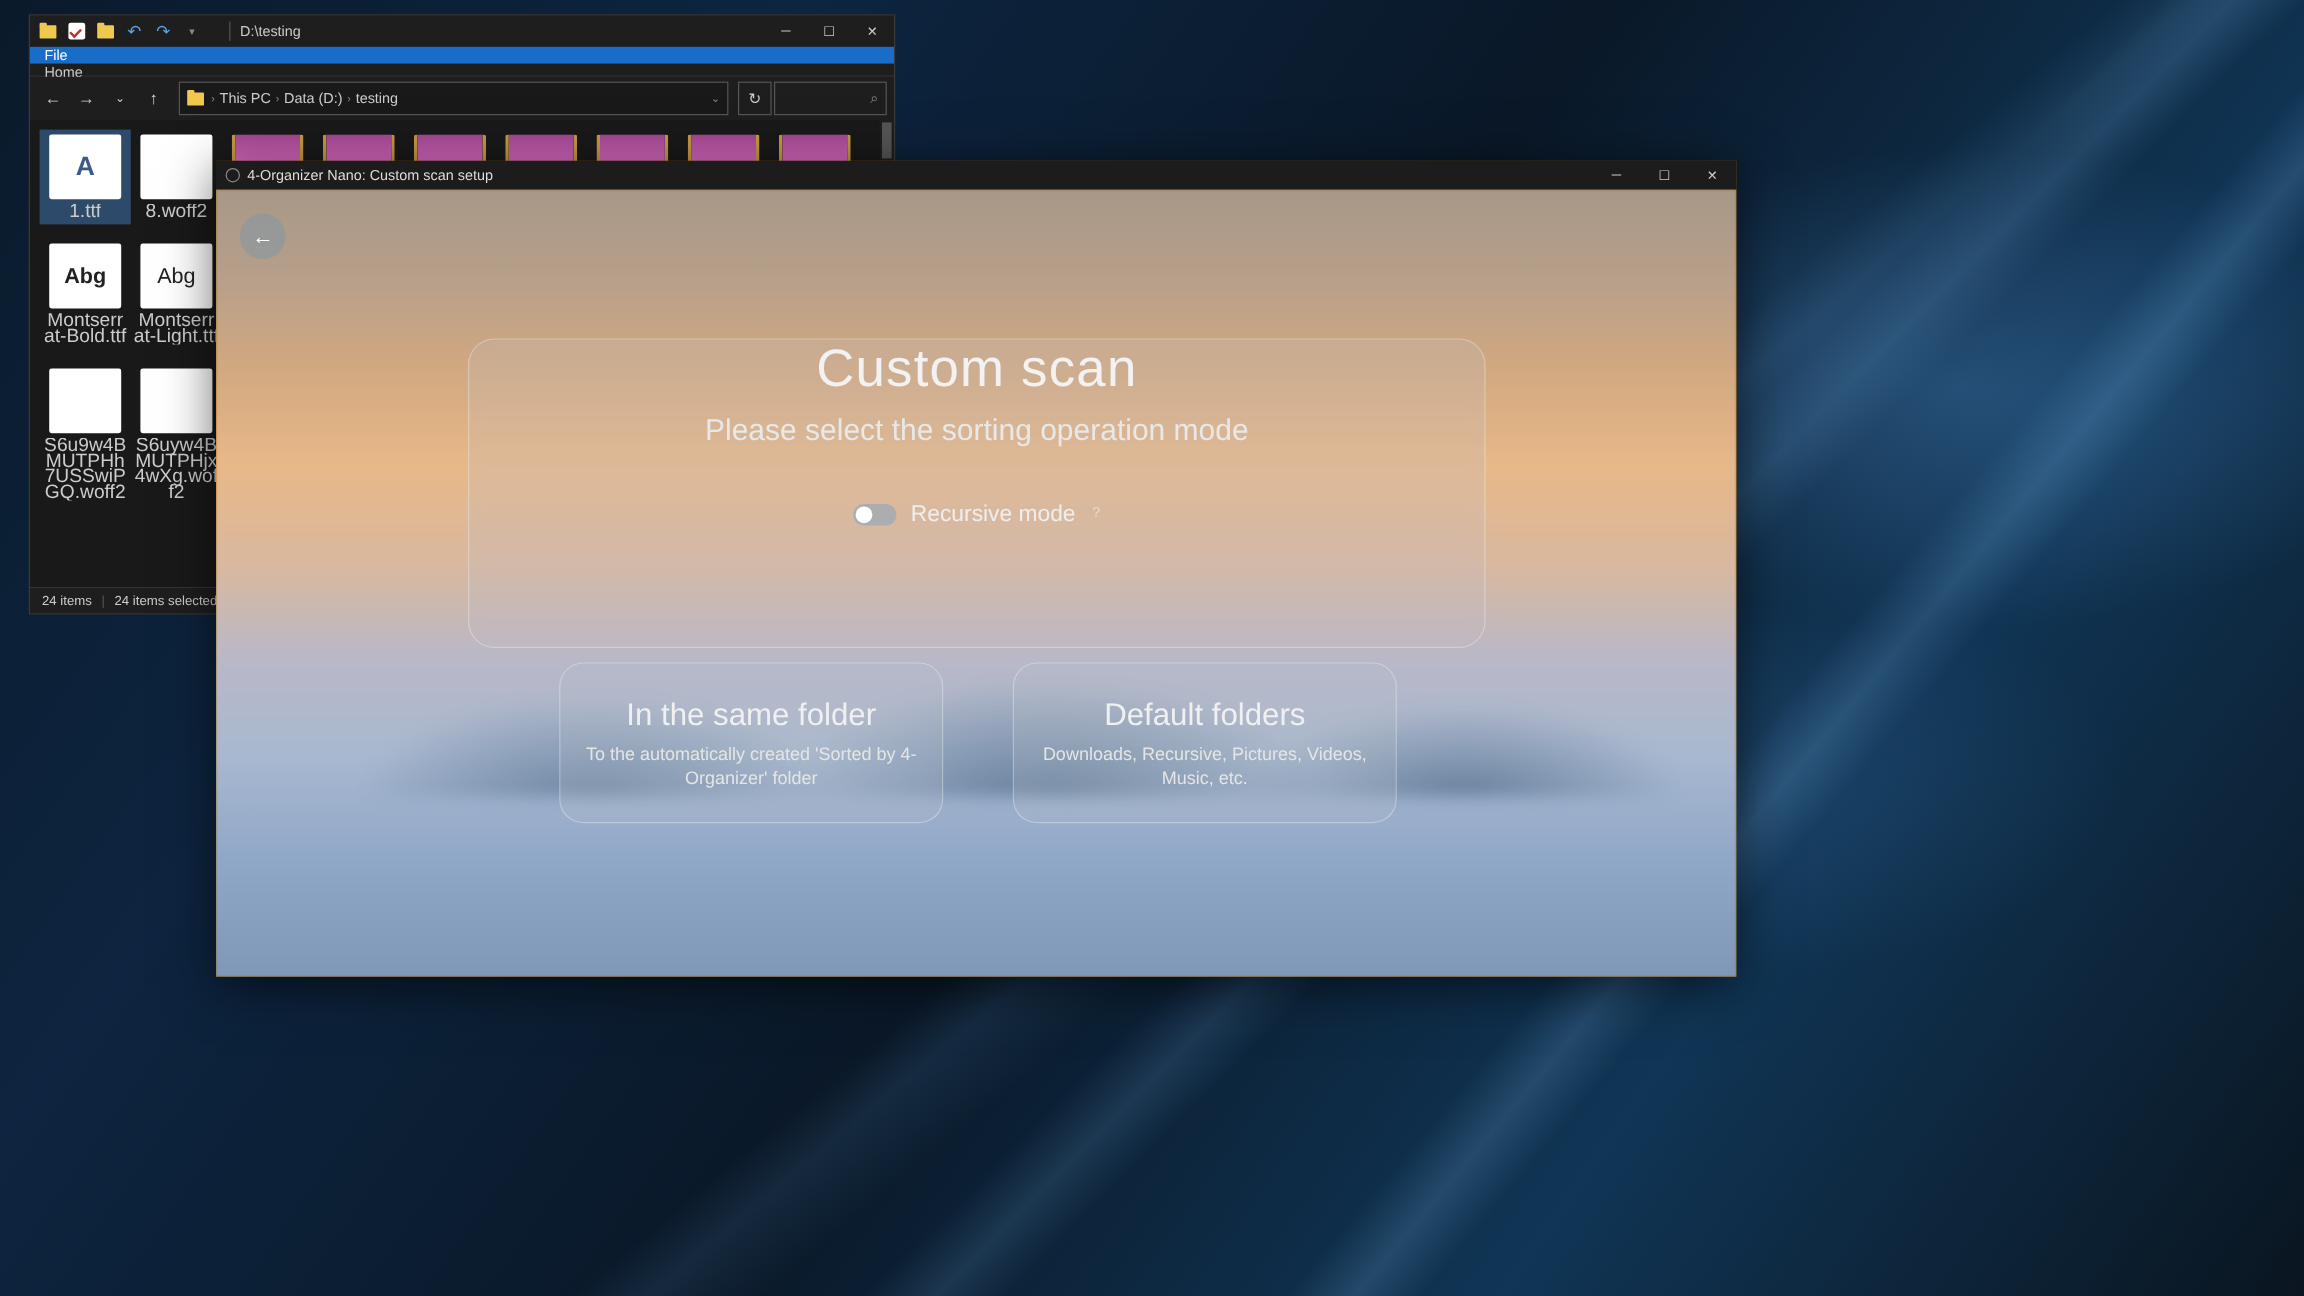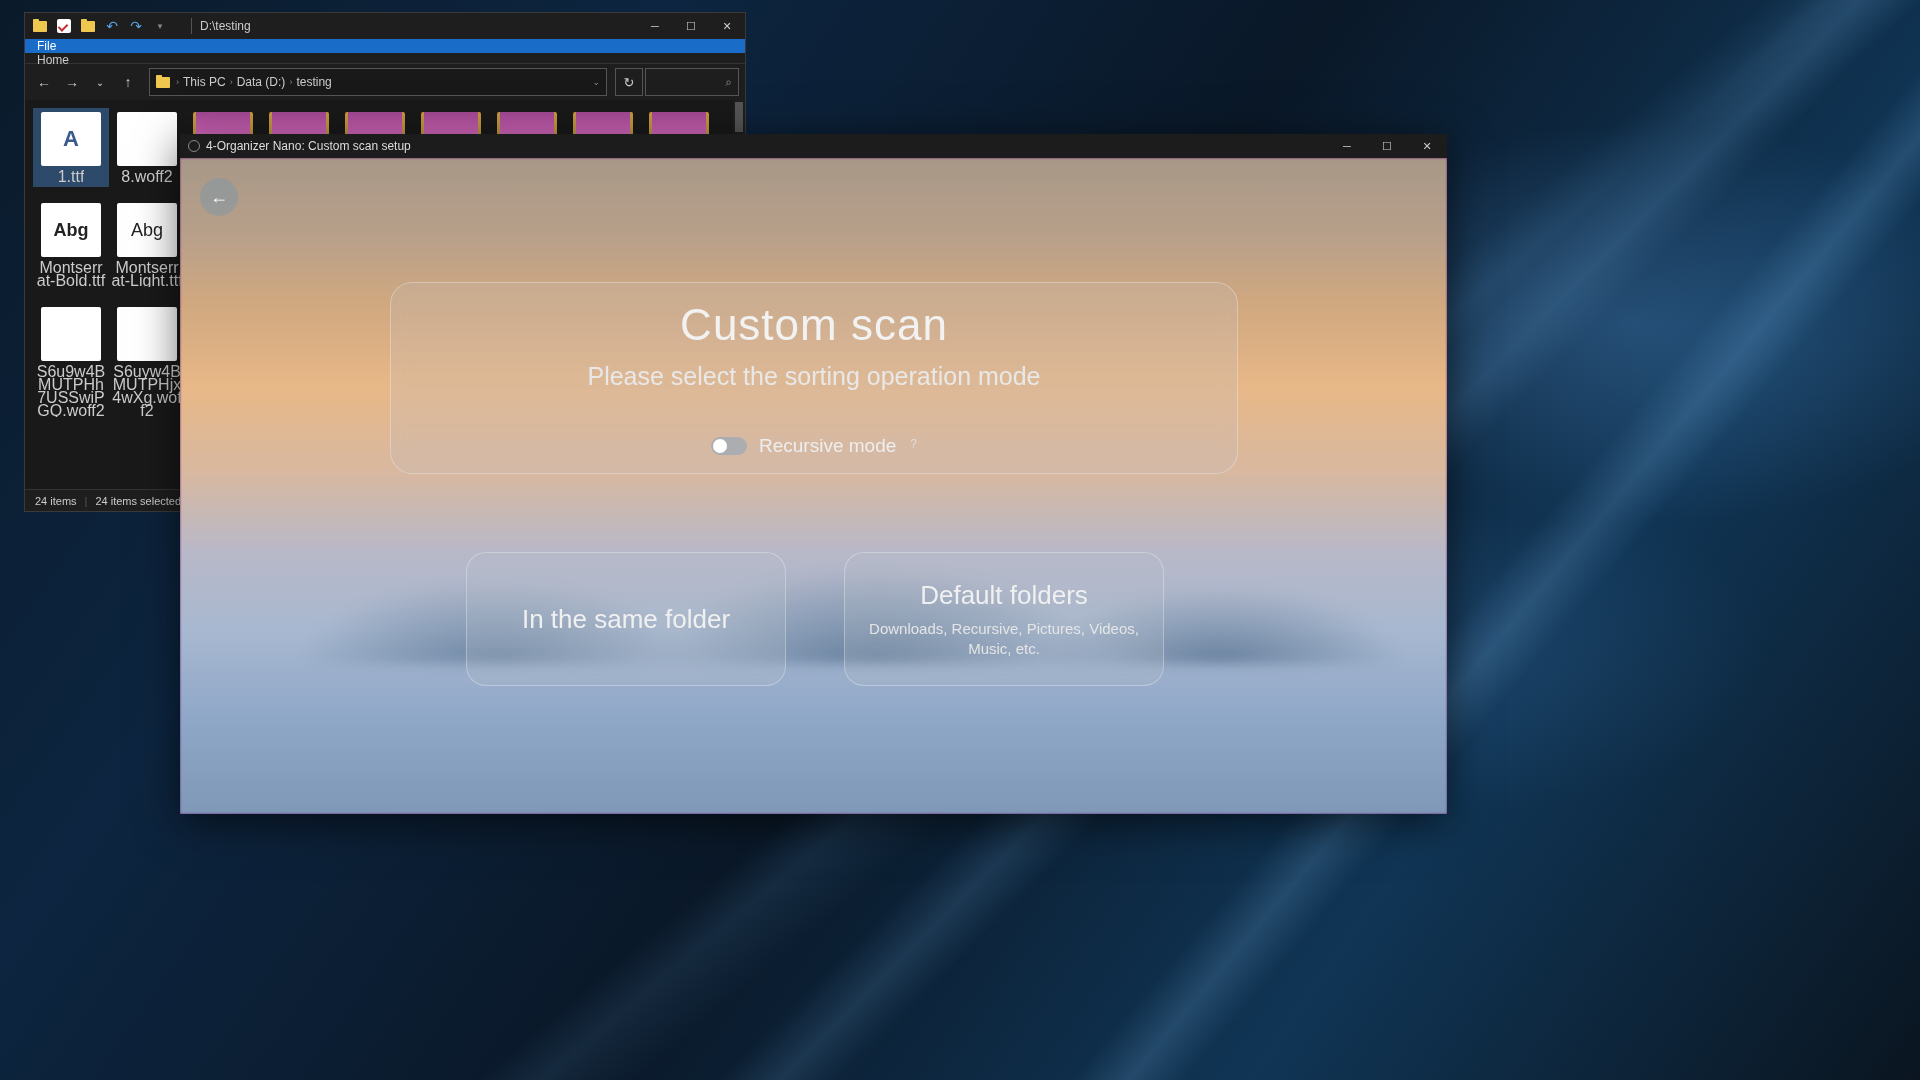--- a/index.html
+++ b/index.html
@@ -75,21 +75,21 @@
   background: linear-gradient(to bottom, #a04890 0%, #d868c0 40%, #8a3a78 100%);
   border-left:3px solid #c89a40; border-right:3px solid #c89a40;
 }
 .file-label { font-size:16px; color:#ccc; margin-top:4px; line-height:13px; word-break:break-all; max-height:52px; overflow:hidden; }
 .status-bar { height:22px; background:#1e1e1e; border-top:1px solid #333; display:flex; align-items:center; padding:0 10px; color:#ccc; font-size:11px; gap:8px; }
 .status-sep { color:#555; }
 
 
 .organizer {
   position: absolute; left: 180px; top: 134px; width: 1267px; height: 680px;
-  background: #701a75; display:flex; flex-direction:column;
+  background: #a16207; display:flex; flex-direction:column;
   box-shadow: 0 8px 40px rgba(0,0,0,0.6);
 }
 .org-titlebar { height:24px; background:#1c1c1c; display:flex; align-items:center; padding-left:8px; color:#ddd; font-size:12px; }
 .org-title-icon { width:12px; height:12px; border-radius:50%; border:1px solid #888; margin-right:6px; }
 .org-controls { margin-left:auto; display:flex; }
 .org-btn { width:40px; height:24px; display:flex; align-items:center; justify-content:center; color:#ccc; font-size:11px; }
 
 .org-body { flex:1; position:relative; overflow:hidden; }
 .org-bg {
   position:absolute; inset:0;
@@ -107,25 +107,25 @@
   filter: blur(6px);
 }
 
 .back-btn {
   position:absolute; left:20px; top:20px; width:38px; height:38px; border-radius:50%;
   background: rgba(120,150,170,0.45); display:flex; align-items:center; justify-content:center;
   color:#fff; font-size:18px;
 }
 
 .main-card {
-  position:absolute; left:210px; top:124px; width:848px; height:192px;
+  position:absolute; left:210px; top:124px; width:848px; height:258px;
   background: rgba(190,190,200,0.22);
   border:1px solid rgba(255,255,255,0.3);
   border-radius:22px;
-  display:flex; flex-direction:column; align-items:center; justify-content:center;
+  display:flex; flex-direction:column; align-items:center; 
   backdrop-filter: blur(8px);
 }
 .main-title { font-size:44px; font-weight:300; color:#f2f2f2; letter-spacing:1px; }
 .main-subtitle { font-size:25px; font-weight:300; color:#e8e8e8; margin-top:12px; }
 .toggle-row { display:flex; align-items:center; gap:12px; margin-top:44px; }
 .toggle {
   width:36px; height:18px; border-radius:10px; background:rgba(160,170,180,0.8);
   position:relative;
 }
 .toggle::after { content:''; position:absolute; left:2px; top:2px; width:14px; height:14px; border-radius:50%; background:#fff; }
@@ -295,20 +295,21 @@
       <div class="main-subtitle">Please select the sorting operation mode</div>
       <div class="toggle-row">
         <div class="toggle"></div>
         <span class="toggle-label">Recursive mode</span>
         <span class="toggle-help">?</span>
       </div>
     </div>
 
     <div class="option-card left">
       <div class="opt-title">In the same folder</div>
+      <div class="opt-desc">To the automatically created 'Sorted by 4-Organizer' folder</div>
     </div>
 
     <div class="option-card right">
       <div class="opt-title">Default folders</div>
       <div class="opt-desc">Downloads, Recursive, Pictures, Videos, Music, etc.</div>
     </div>
   </div>
 </div>
 
 </body></html>

